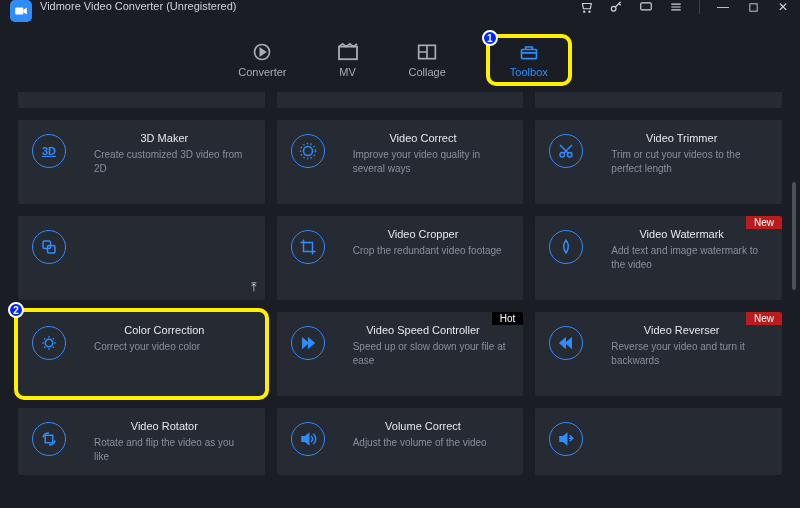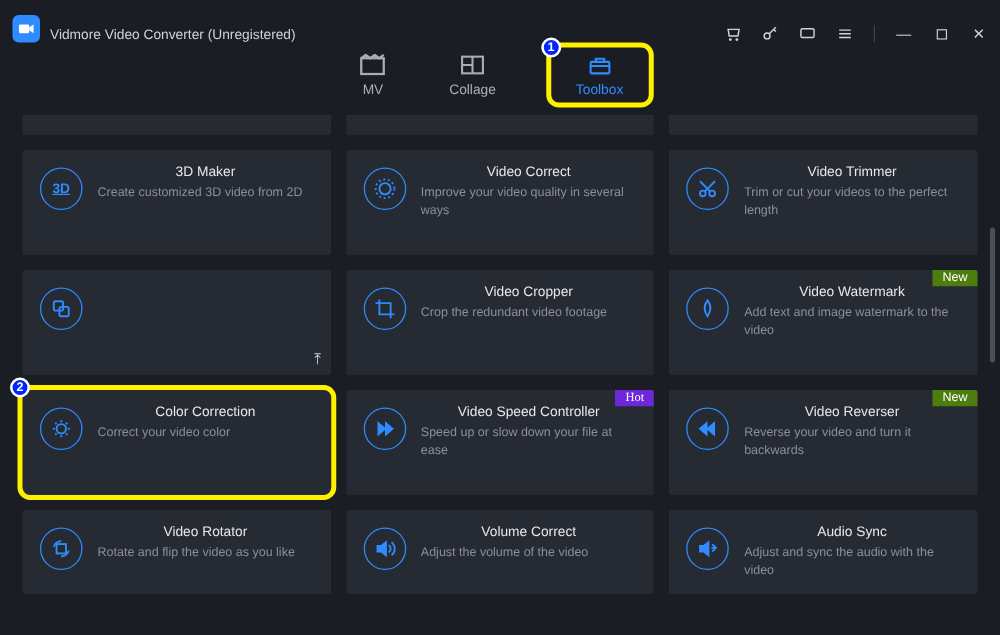--- a/index.html
+++ b/index.html
@@ -1,36 +1,36 @@
 <!DOCTYPE html>
 <html><head>
 <meta charset="utf-8">
 <style>
   * { margin: 0; padding: 0; box-sizing: border-box; }
   body { background: #1a1d24; font-family: -apple-system, "Segoe UI", Arial, sans-serif; width: 800px; height: 508px; overflow: hidden; color: #a8adb8; }
-  .titlebar { height: 34px; display: flex; align-items: flex-end; padding: 0 10px; background: #1a1d24; }
+  .titlebar { height: 34px; display: flex; align-items: flex-start; padding: 0 10px; background: #1a1d24; }
   .logo { width: 22px; height: 22px; background: #2f8cff; border-radius: 5px; margin-right: 8px; display:flex;align-items:center;justify-content:center;}
   .title { font-size: 11px; color: #cfd3db; flex: 1; }
   .titlectrls { display: flex; gap: 16px; align-items: center; }
   .titlectrls .ic { width: 14px; height: 14px; display:flex; align-items:center; justify-content:center; color:#cfd3db; font-size:12px;}
   .tabs { height: 52px; display: flex; justify-content: center; gap: 38px; align-items: center; }
   .tab { display: flex; flex-direction: column; align-items: center; gap: 4px; color: #a8adb8; cursor: pointer; position: relative; padding: 2px 6px;}
   .tab.active { color: #2f8cff; }
   .tab .tlabel { font-size: 11px; }
   .tab .ticon { width: 22px; height: 20px; display:flex;align-items:center;justify-content:center;}
   .content { height: 422px; overflow: hidden; position: relative; padding: 6px 18px 0 18px;}
   .grid { display: grid; grid-template-columns: 1fr 1fr 1fr; gap: 12px; }
   .card { background: #262a33; border-radius: 2px; padding: 12px 14px; display: flex; gap: 12px; align-items:flex-start; min-height: 84px; position: relative;}
   .icircle { width: 34px; height: 34px; border: 1.5px solid #2f8cff; border-radius: 50%; display: flex; align-items: center; justify-content: center; flex-shrink: 0; color:#2f8cff; margin-top:2px;text-decoration:underline;}
   .ctext { flex: 1; }
   .ctitle { color: #e6e8ec; font-size: 11px; margin-bottom: 4px; text-align: center; }
-  .cdesc { color: #8a8f9a; font-size: 10px; line-height: 1.35; }
+  .cdesc { color: #8a8f9a; font-size: 10px; line-height: 1.35; margin-left: 16px; }
   .badge { position: absolute; top: 0; right: 0; color: #fff; font-size: 10px; padding: 1px 8px; border-radius: 0 2px 0 0;}
-  .badge.hot { background: #6d28d9; font-family: Liberation Serif, serif; }
-  .badge.new { background: #4d7c0f; }
+  .badge.hot { background: #000000; }
+  .badge.new { background: #b91c1c; }
   .row0 { display:grid; grid-template-columns: 1fr 1fr 1fr; gap:12px; margin-bottom:12px;}
   .row0 > div { background:#262a33; height:16px; border-radius:0 0 2px 2px;}
   .highlight { outline: 4px solid #fff000; border-radius: 6px; position: relative;}
   .callout { position:absolute; width:16px;height:16px;border-radius:50%;background:#0026ff;color:#fff;border:2px solid #fff;font-size:10px;font-weight:bold;display:flex;align-items:center;justify-content:center;z-index:10;}
   .scrollbar { position:absolute; right:4px; top:96px; width:4px; height:108px; background:#4a4f5a; border-radius:2px;}
   .compress-icon { position:absolute; bottom:6px; right:8px; color:#cfd3db; font-size:12px;}
 </style>
 </head>
 <body>
 
@@ -74,20 +74,29 @@
           <rect x="4" y="4" width="16" height="16"></rect>
         </svg>
       </div>
     <div class="ic">✕</div>
   </div>
 </div>
 
 <div class="tabs">
   <div class="tab">
     <div class="ticon">
+        <svg width="20" height="20" viewBox="0 0 24 24" fill="none" stroke="currentColor" stroke-width="2">
+          <circle cx="12" cy="12" r="9"></circle>
+          <path d="M10 8l6 4-6 4z" fill="currentColor"></path>
+        </svg>
+      </div>
+    <div class="tlabel">Converter</div>
+  </div>
+  <div class="tab">
+    <div class="ticon">
         <svg width="22" height="18" viewBox="0 0 24 20" fill="none" stroke="currentColor" stroke-width="2">
           <rect x="2" y="4" width="20" height="14"></rect>
           <path d="M2 4l4-3 4 3 4-3 4 3 4-3"></path>
         </svg>
       </div>
     <div class="tlabel">MV</div>
   </div>
   <div class="tab">
     <div class="ticon">
         <svg width="20" height="18" viewBox="0 0 24 20" fill="none" stroke="currentColor" stroke-width="2">
@@ -257,20 +266,16 @@
         </div>
     </div>
 
     <div class="card" style="min-height:58px">
       <div class="icircle">
           <svg width="18" height="18" viewBox="0 0 24 24" fill="none" stroke="currentColor" stroke-width="2">
             <path d="M4 9v6h4l5 4V5L8 9H4z" fill="currentColor"></path>
             <path d="M17 7l4 4-4 4 M21 11h-5"></path>
           </svg>
         </div>
-      <div class="ctext">
-          <div class="ctitle">Audio Sync</div>
-          <div class="cdesc">Adjust and sync the audio with the video</div>
-        </div>
     </div>
 
   </div>
 </div>
 
 </body></html>

